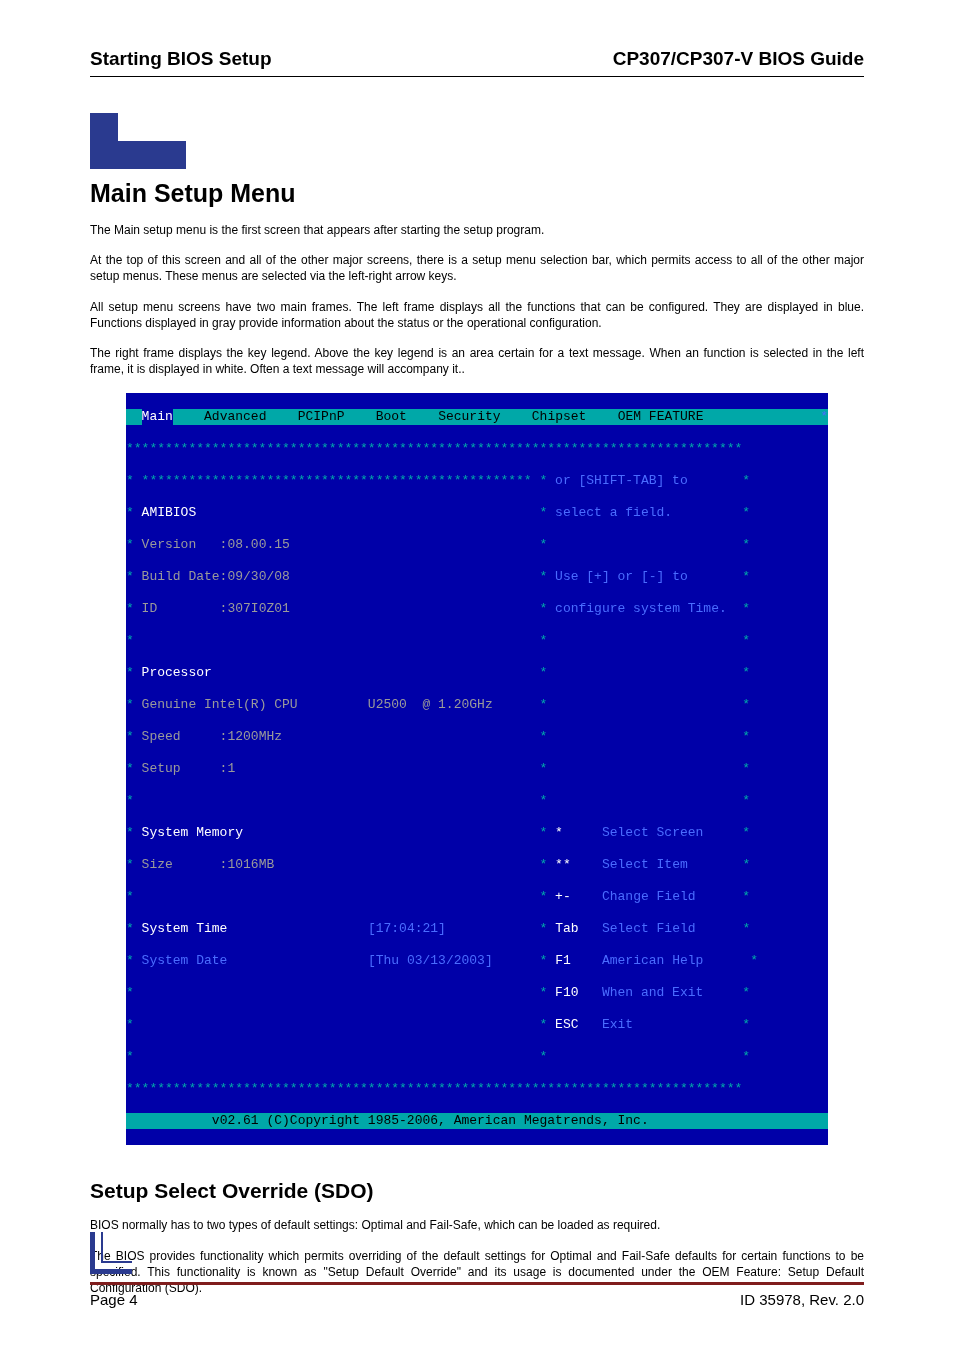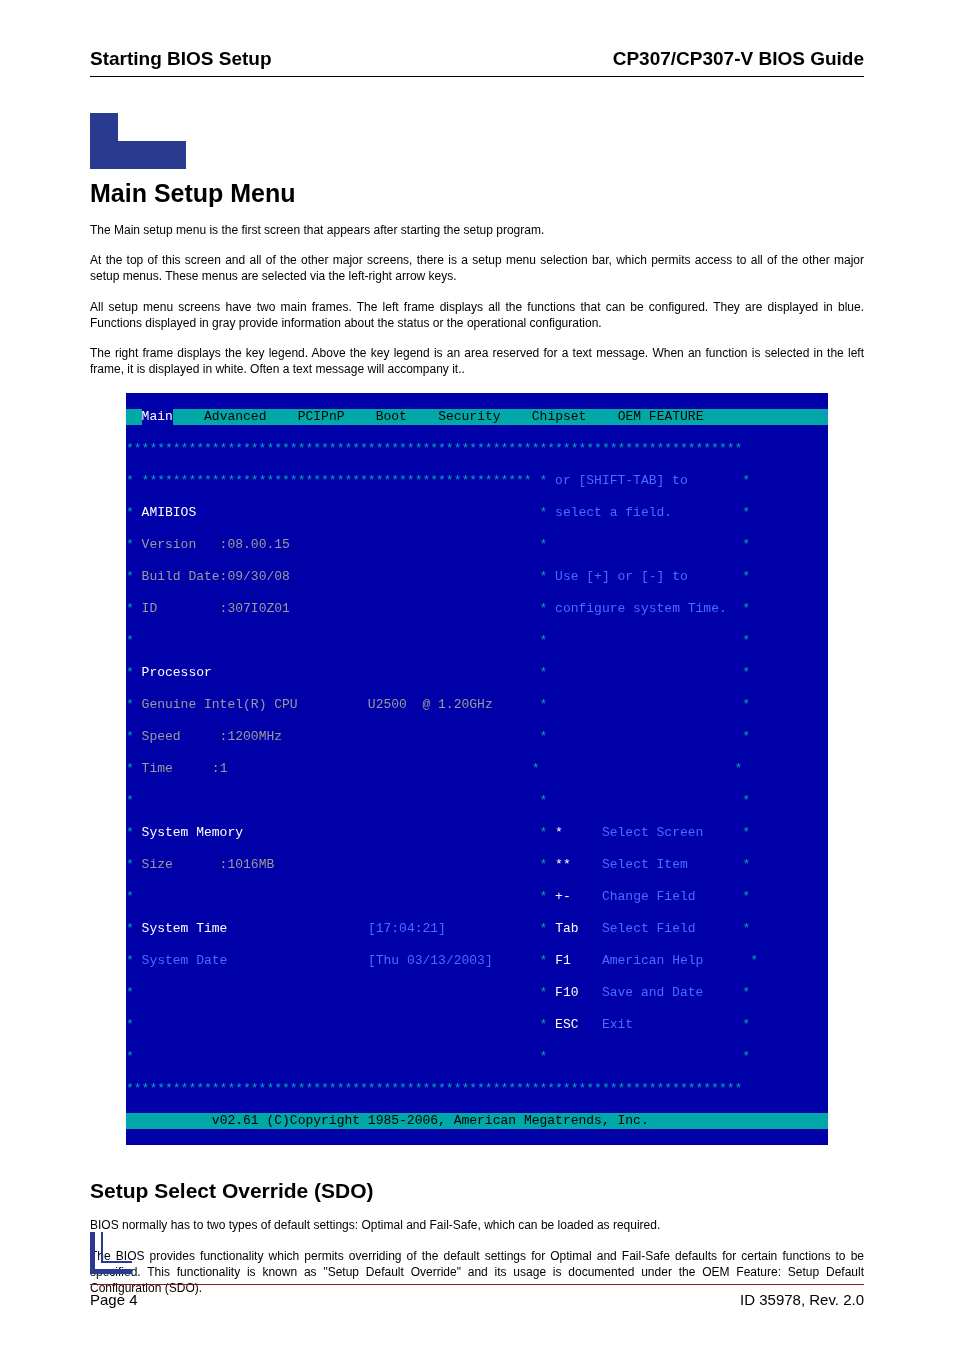--- a/index.html
+++ b/index.html
@@ -44,21 +44,21 @@
   .tx-gray  { color:#9a9a9a; }
   .tx-blue  { color:#4a6cff; }
   .tx-black { color:#000; }
   .bg-cyan  { background:#00a8a8; }
 
   .footer {
     position: absolute;
     bottom: 42px;
     left: 90px;
     right: 90px;
-    border-top: 1px solid #7f1d1d;
+    border-top: 3px solid #7f1d1d;
     padding-top: 6px;
     font-size: 15px;
     display: flex;
     justify-content: space-between;
   }
   .corner-l {
     position:absolute;
     left: 90px;
     bottom: 72px;
   }
@@ -78,44 +78,44 @@
   <rect x="0" y="28" width="28" height="28" fill="#2a3a8f"></rect>
   <rect x="28" y="28" width="68" height="28" fill="#2a3a8f"></rect>
   <rect x="28" y="0" width="68" height="28" fill="#ffffff"></rect>
 </svg>
 </div>
 
 <h2 class="main-h">Main Setup Menu</h2>
 <p class="body">The Main setup menu is the first screen that appears after starting the setup program.</p>
 <p class="body">At the top of this screen and all of the other major screens, there is a setup menu selection bar, which permits access to all of the other major setup menus. These menus are selected via the left-right arrow keys.</p>
 <p class="body">All setup menu screens have two main frames. The left frame displays all the functions that can be configured. They are displayed in blue. Functions displayed in gray provide information about the status or the operational configuration.</p>
-<p class="body">The right frame displays the key legend. Above the key legend is an area reserved for a text message. When an function is selected in the left frame, it is displayed in white. Often a text message will accompany it..</p>
+<p class="body">The right frame displays the key legend. Above the key legend is an area certain for a text message. When an function is selected in the left frame, it is displayed in white. Often a text message will accompany it..</p>
 
 <div class="bios-frame">
 <div class="tabbar">
 <span class="tx-black">&nbsp;&nbsp;</span><span class="tab tab-sel">Main</span><span class="tx-black">&nbsp;&nbsp;&nbsp;&nbsp;</span><span class="tab">Advanced</span><span class="tx-black">&nbsp;&nbsp;&nbsp;&nbsp;</span><span class="tab">PCIPnP</span><span class="tx-black">&nbsp;&nbsp;&nbsp;&nbsp;</span><span class="tab">Boot</span><span class="tx-black">&nbsp;&nbsp;&nbsp;&nbsp;</span><span class="tab">Security</span><span class="tx-black">&nbsp;&nbsp;&nbsp;&nbsp;</span><span class="tab">Chipset</span><span class="tx-black">&nbsp;&nbsp;&nbsp;&nbsp;</span><span class="tab">OEM FEATURE</span><span style="flex:1"></span><span class="tx-blue bg-cyan">*</span>
 </div>
 <div class="tx-cyan">*******************************************************************************</div>
 <div><span class="tx-cyan">* </span><span class="tx-cyan">************************************************** </span><span class="tx-cyan">* </span><span class="tx-blue">or [SHIFT-TAB] to</span><span>       </span><span class="tx-cyan">*</span></div>
 <div><span class="tx-cyan">* </span><span class="tx-white">AMIBIOS</span><span>                                            </span><span class="tx-cyan">* </span><span class="tx-blue">select a field.</span><span>         </span><span class="tx-cyan">*</span></div>
 <div><span class="tx-cyan">* </span><span class="tx-gray">Version   :</span><span class="tx-gray">08.00.15</span><span>                                </span><span class="tx-cyan">*</span><span>                         </span><span class="tx-cyan">*</span></div>
 <div><span class="tx-cyan">* </span><span class="tx-gray">Build Date:</span><span class="tx-gray">09/30/08</span><span>                                </span><span class="tx-cyan">* </span><span class="tx-blue">Use [+] or [-] to</span><span>       </span><span class="tx-cyan">*</span></div>
 <div><span class="tx-cyan">* </span><span class="tx-gray">ID        :</span><span class="tx-gray">307I0Z01</span><span>                                </span><span class="tx-cyan">* </span><span class="tx-blue">configure system Time.</span><span>  </span><span class="tx-cyan">*</span></div>
 <div><span class="tx-cyan">*</span><span>                                                    </span><span class="tx-cyan">*</span><span>                         </span><span class="tx-cyan">*</span></div>
 <div><span class="tx-cyan">* </span><span class="tx-white">Processor</span><span>                                          </span><span class="tx-cyan">*</span><span>                         </span><span class="tx-cyan">*</span></div>
 <div><span class="tx-cyan">* </span><span class="tx-gray">Genuine Intel(R) CPU</span><span>         </span><span class="tx-gray">U2500  @ 1.20GHz</span><span>      </span><span class="tx-cyan">*</span><span>                         </span><span class="tx-cyan">*</span></div>
 <div><span class="tx-cyan">* </span><span class="tx-gray">Speed     :</span><span class="tx-gray">1200MHz</span><span>                                 </span><span class="tx-cyan">*</span><span>                         </span><span class="tx-cyan">*</span></div>
-<div><span class="tx-cyan">* </span><span class="tx-gray">Time     :</span><span class="tx-gray">1</span><span>                                       </span><span class="tx-cyan">*</span><span>                         </span><span class="tx-cyan">*</span></div>
+<div><span class="tx-cyan">* </span><span class="tx-gray">Setup     :</span><span class="tx-gray">1</span><span>                                       </span><span class="tx-cyan">*</span><span>                         </span><span class="tx-cyan">*</span></div>
 <div><span class="tx-cyan">*</span><span>                                                    </span><span class="tx-cyan">*</span><span>                         </span><span class="tx-cyan">*</span></div>
 <div><span class="tx-cyan">* </span><span class="tx-white">System Memory</span><span>                                      </span><span class="tx-cyan">* </span><span class="tx-white">*</span><span>     </span><span class="tx-blue">Select Screen</span><span>     </span><span class="tx-cyan">*</span></div>
 <div><span class="tx-cyan">* </span><span class="tx-gray">Size      :</span><span class="tx-gray">1016MB</span><span>                                  </span><span class="tx-cyan">* </span><span class="tx-white">**</span><span>    </span><span class="tx-blue">Select Item</span><span>       </span><span class="tx-cyan">*</span></div>
 <div><span class="tx-cyan">*</span><span>                                                    </span><span class="tx-cyan">* </span><span class="tx-white">+-</span><span>    </span><span class="tx-blue">Change Field</span><span>      </span><span class="tx-cyan">*</span></div>
 <div><span class="tx-cyan">* </span><span class="tx-white">System Time</span><span>                  </span><span class="tx-blue">[17:04:21]</span><span>            </span><span class="tx-cyan">* </span><span class="tx-white">Tab</span><span>   </span><span class="tx-blue">Select Field</span><span>      </span><span class="tx-cyan">*</span></div>
 <div><span class="tx-cyan">* </span><span class="tx-blue">System Date</span><span>                  </span><span class="tx-blue">[Thu 03/13/2003]</span><span>      </span><span class="tx-cyan">* </span><span class="tx-white">F1</span><span>    </span><span class="tx-blue">American Help</span><span>      </span><span class="tx-cyan">*</span></div>
-<div><span class="tx-cyan">*</span><span>                                                    </span><span class="tx-cyan">* </span><span class="tx-white">F10</span><span>   </span><span class="tx-blue">Save and Date</span><span>     </span><span class="tx-cyan">*</span></div>
+<div><span class="tx-cyan">*</span><span>                                                    </span><span class="tx-cyan">* </span><span class="tx-white">F10</span><span>   </span><span class="tx-blue">When and Exit</span><span>     </span><span class="tx-cyan">*</span></div>
 <div><span class="tx-cyan">*</span><span>                                                    </span><span class="tx-cyan">* </span><span class="tx-white">ESC</span><span>   </span><span class="tx-blue">Exit</span><span>              </span><span class="tx-cyan">*</span></div>
 <div><span class="tx-cyan">*</span><span>                                                    </span><span class="tx-cyan">*</span><span>                         </span><span class="tx-cyan">*</span></div>
 <div class="tx-cyan">*******************************************************************************</div>
 <div class="bg-cyan"><span>           </span><span class="tx-black">v02.61 (C)Copyright 1985-2006, American Megatrends, Inc.</span><span>           </span></div>
 </div>
 
 <h2 class="sub-h">Setup Select Override (SDO)</h2>
 <p class="body">BIOS normally has to two types of default settings: Optimal and Fail-Safe, which can be loaded as required.</p>
 <p class="body">The BIOS provides functionality which permits overriding of the default settings for Optimal and Fail-Safe defaults for certain functions to be specified. This functionality is known as "Setup Default Override" and its usage is documented under the OEM Feature: Setup Default Configuration (SDO).</p>
 

